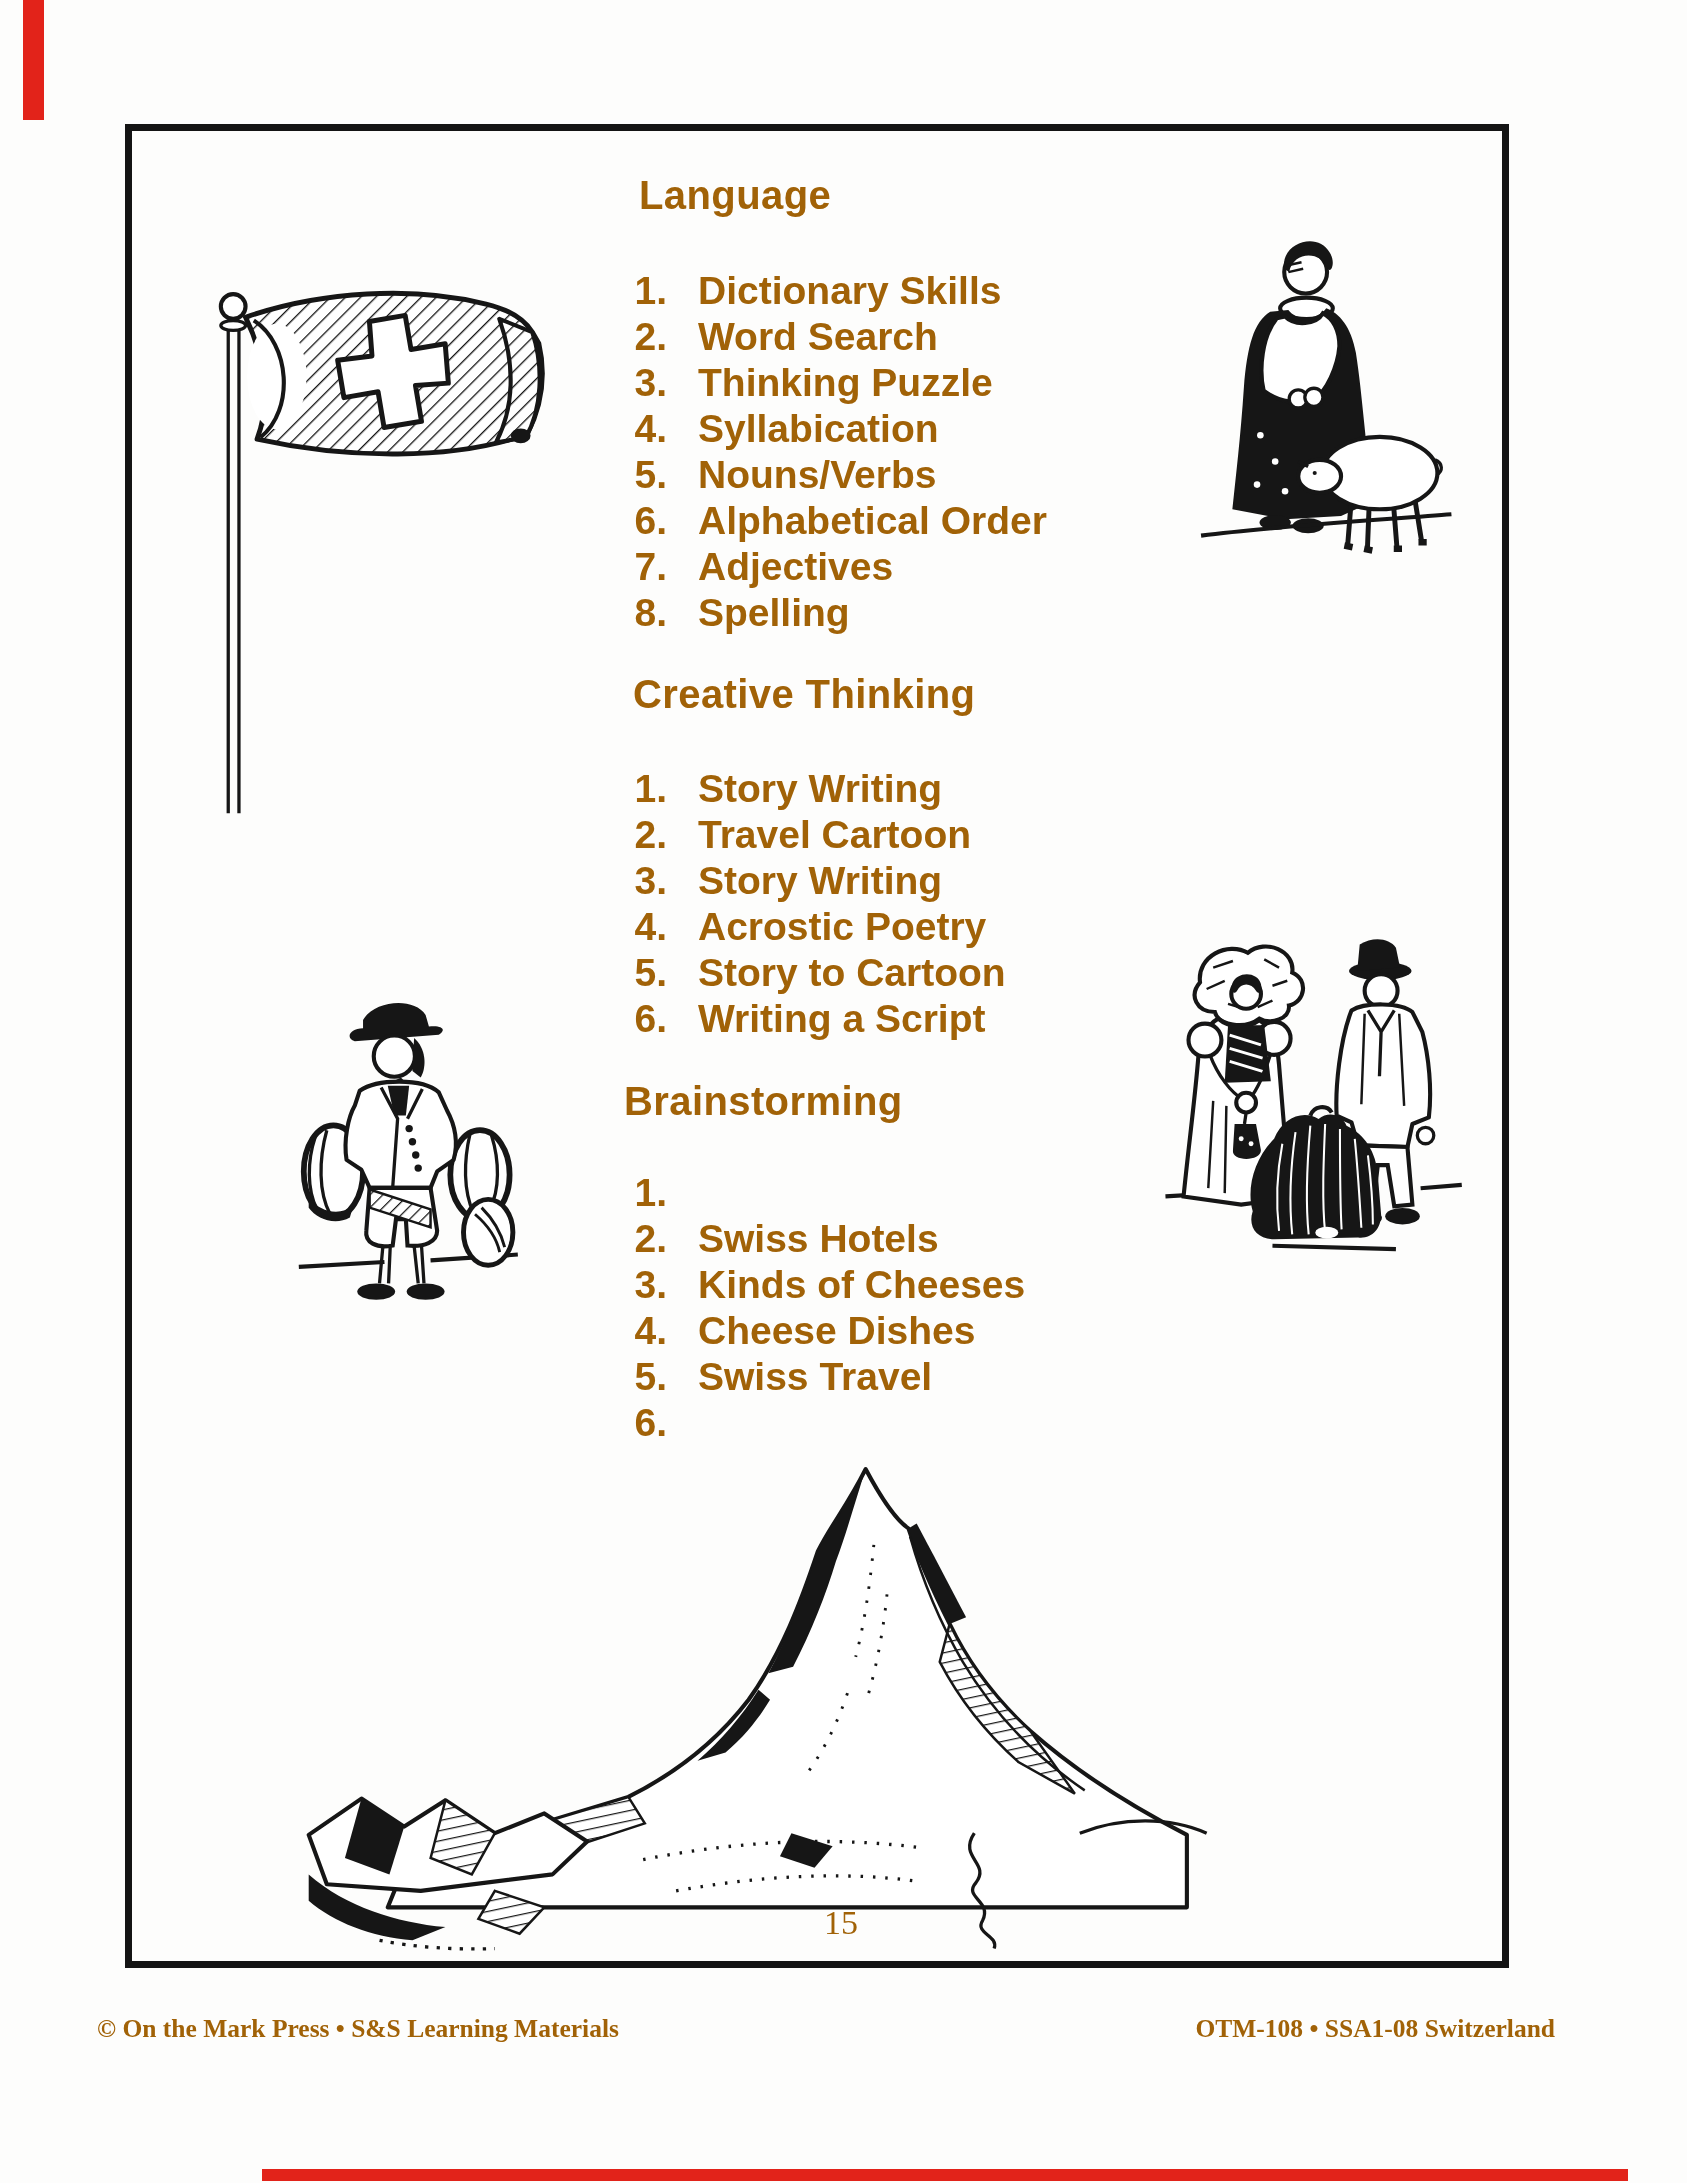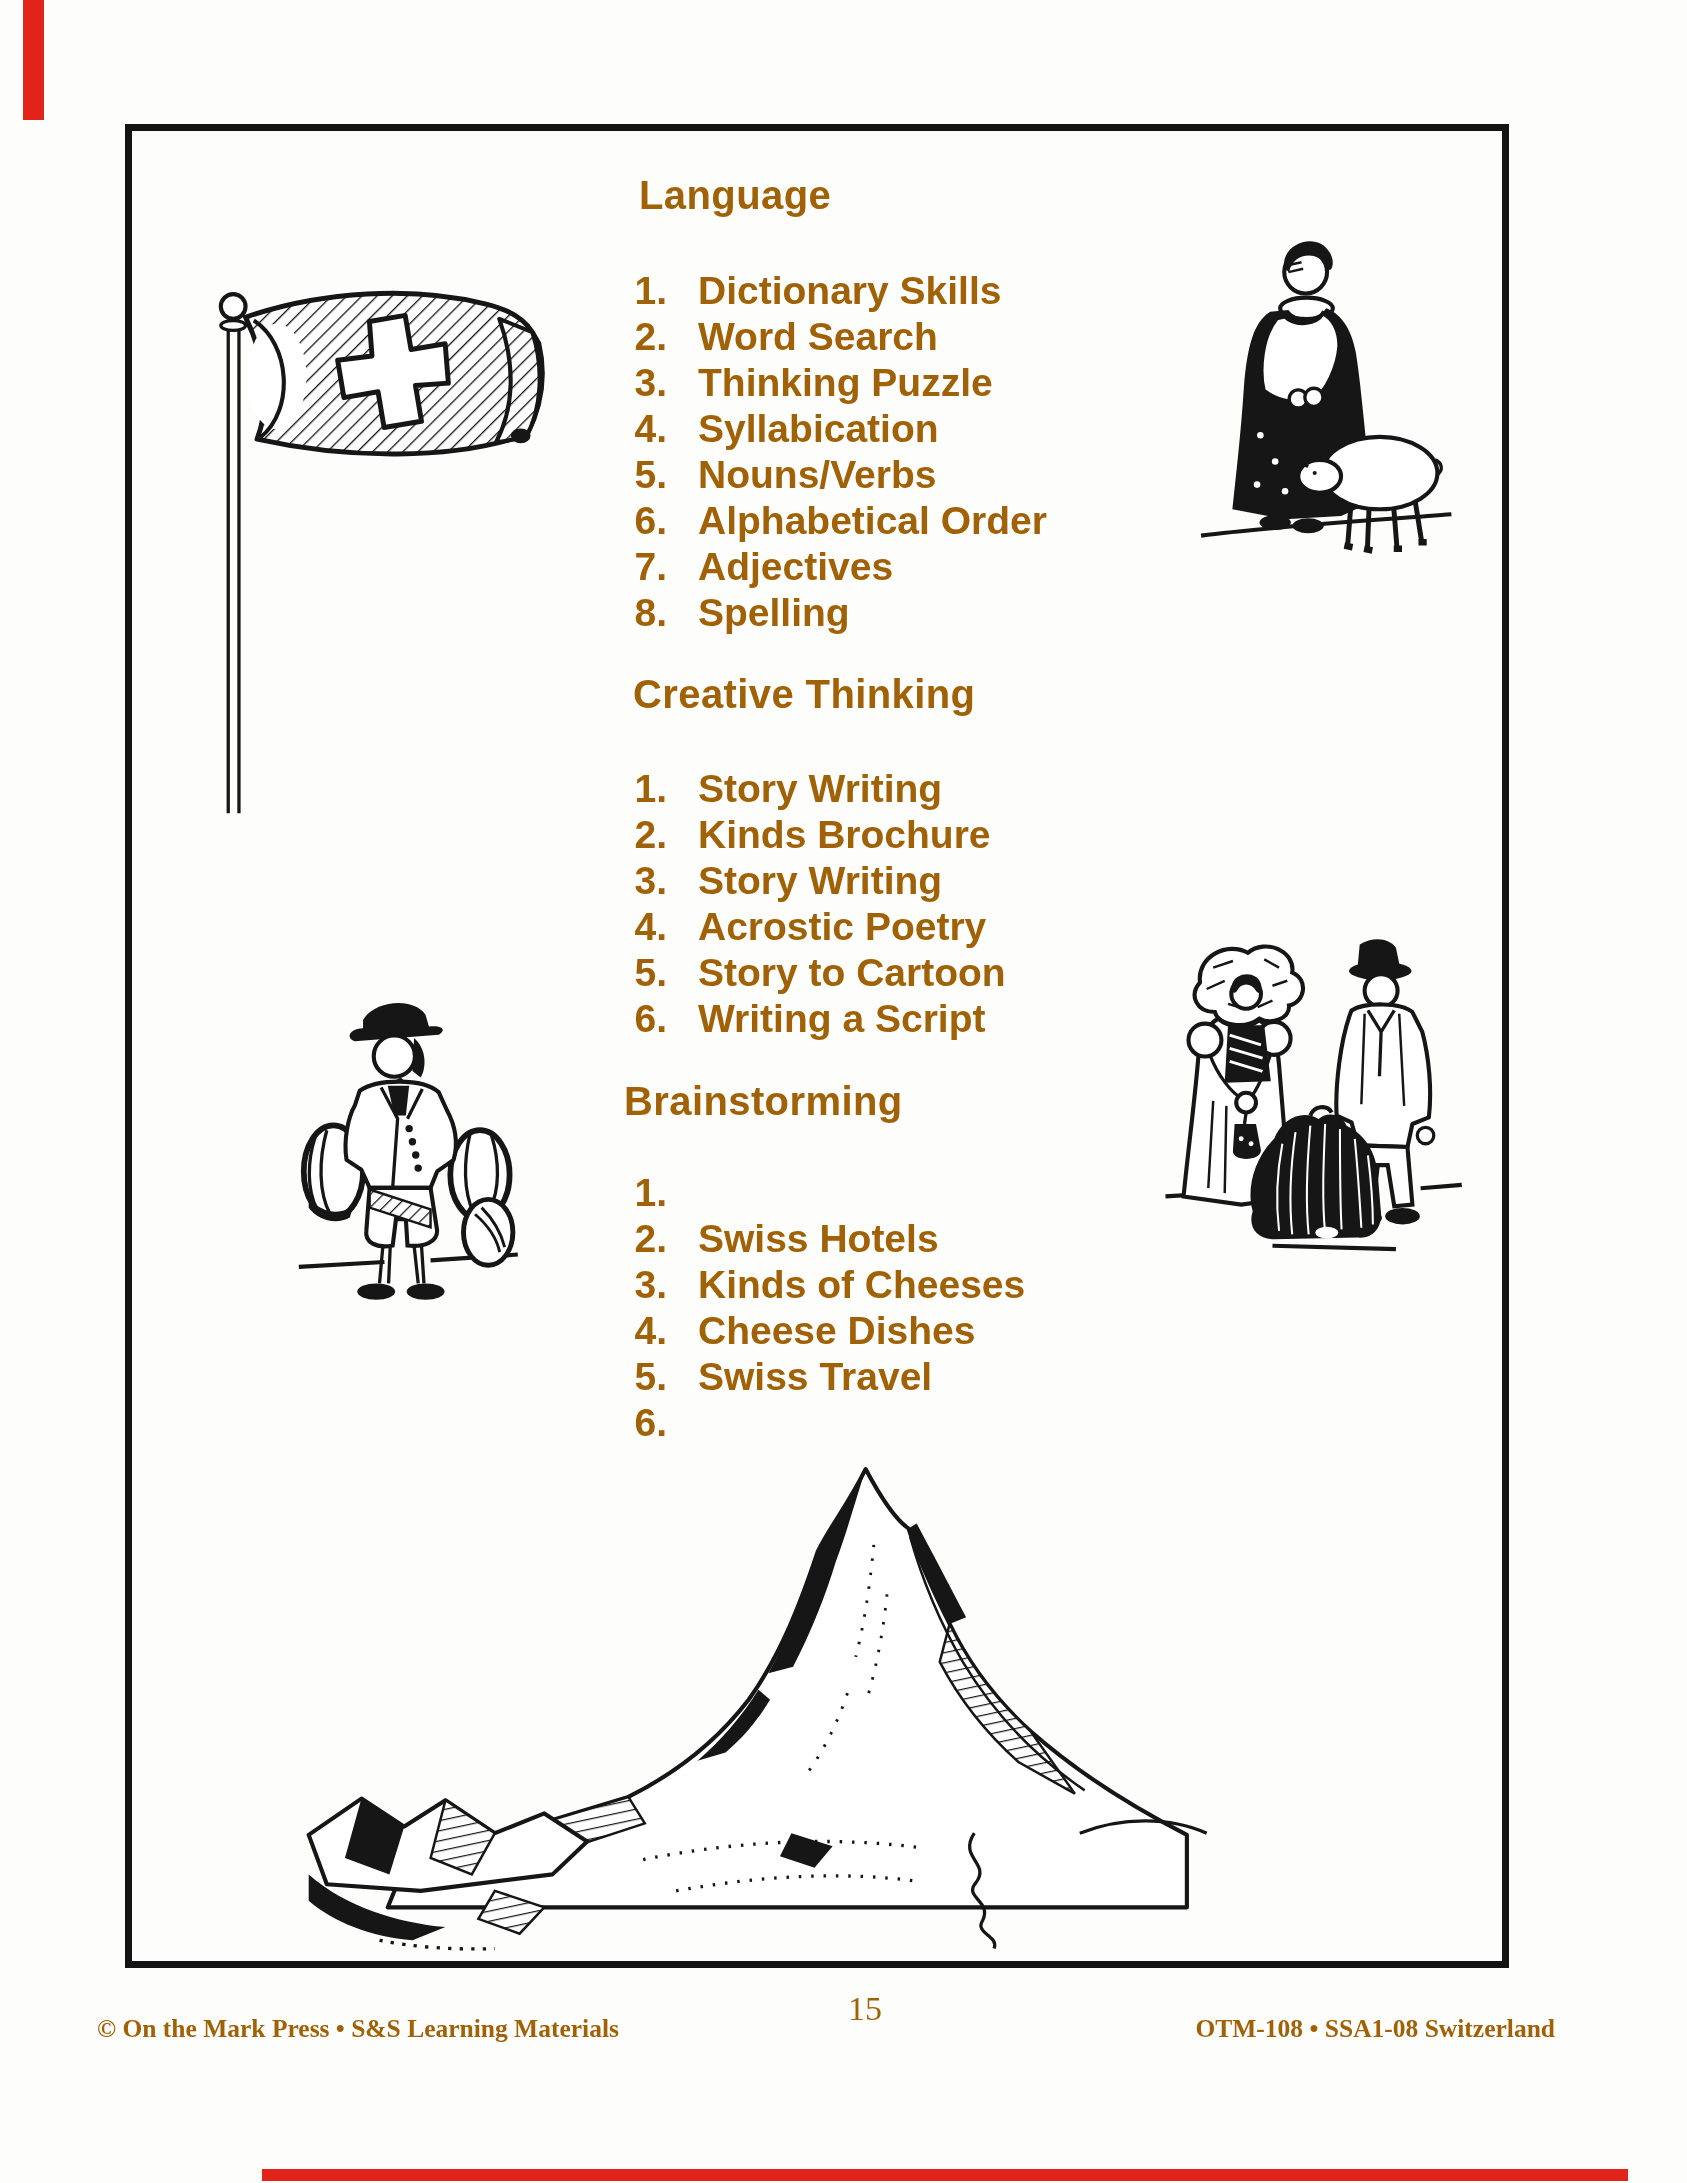--- a/index.html
+++ b/index.html
@@ -30,21 +30,21 @@
   .illu{position:absolute;}
   #illu-flag{left:206px;top:284px;}
   #illu-woman-sheep{left:1178px;top:229px;}
   #illu-man{left:284px;top:985px;}
   #illu-couple{left:1149px;top:931px;}
   #illu-matterhorn{left:297px;top:1446px;}
 
   .footer-text{position:absolute;font-family:"Liberation Serif",serif;font-weight:bold;font-size:25.5px;white-space:nowrap;}
   #footer-left{left:97px;top:2014px;text-align:right;}
   #footer-right{right:132px;top:2014px;}
-  #footer-page{position:absolute;left:824px;top:1990px;font-family:"Liberation Serif",serif;font-size:34px;font-weight:normal;margin-left:24px;}
+  #footer-page{position:absolute;left:824px;top:1904px;font-family:"Liberation Serif",serif;font-size:34px;font-weight:normal;}
 </style>
 </head>
 <body>
 
 <div class="page">
 
   <div class="scan-red-stripe"></div>
   <div class="scan-red-bar"></div>
 
   <div class="frame"></div>
@@ -86,21 +86,21 @@
     </ol>
 
   <div class="sec-heading" id="h-creative">Creative Thinking</div>
   <ol class="acts" id="list-creative">
       <li>
         <span class="num">1.</span>
         <span class="txt">Story Writing</span>
       </li>
       <li>
         <span class="num">2.</span>
-        <span class="txt">Kinds Brochure</span>
+        <span class="txt">Travel Cartoon</span>
       </li>
       <li>
         <span class="num">3.</span>
         <span class="txt">Story Writing</span>
       </li>
       <li>
         <span class="num">4.</span>
         <span class="txt">Acrostic Poetry</span>
       </li>
       <li>

